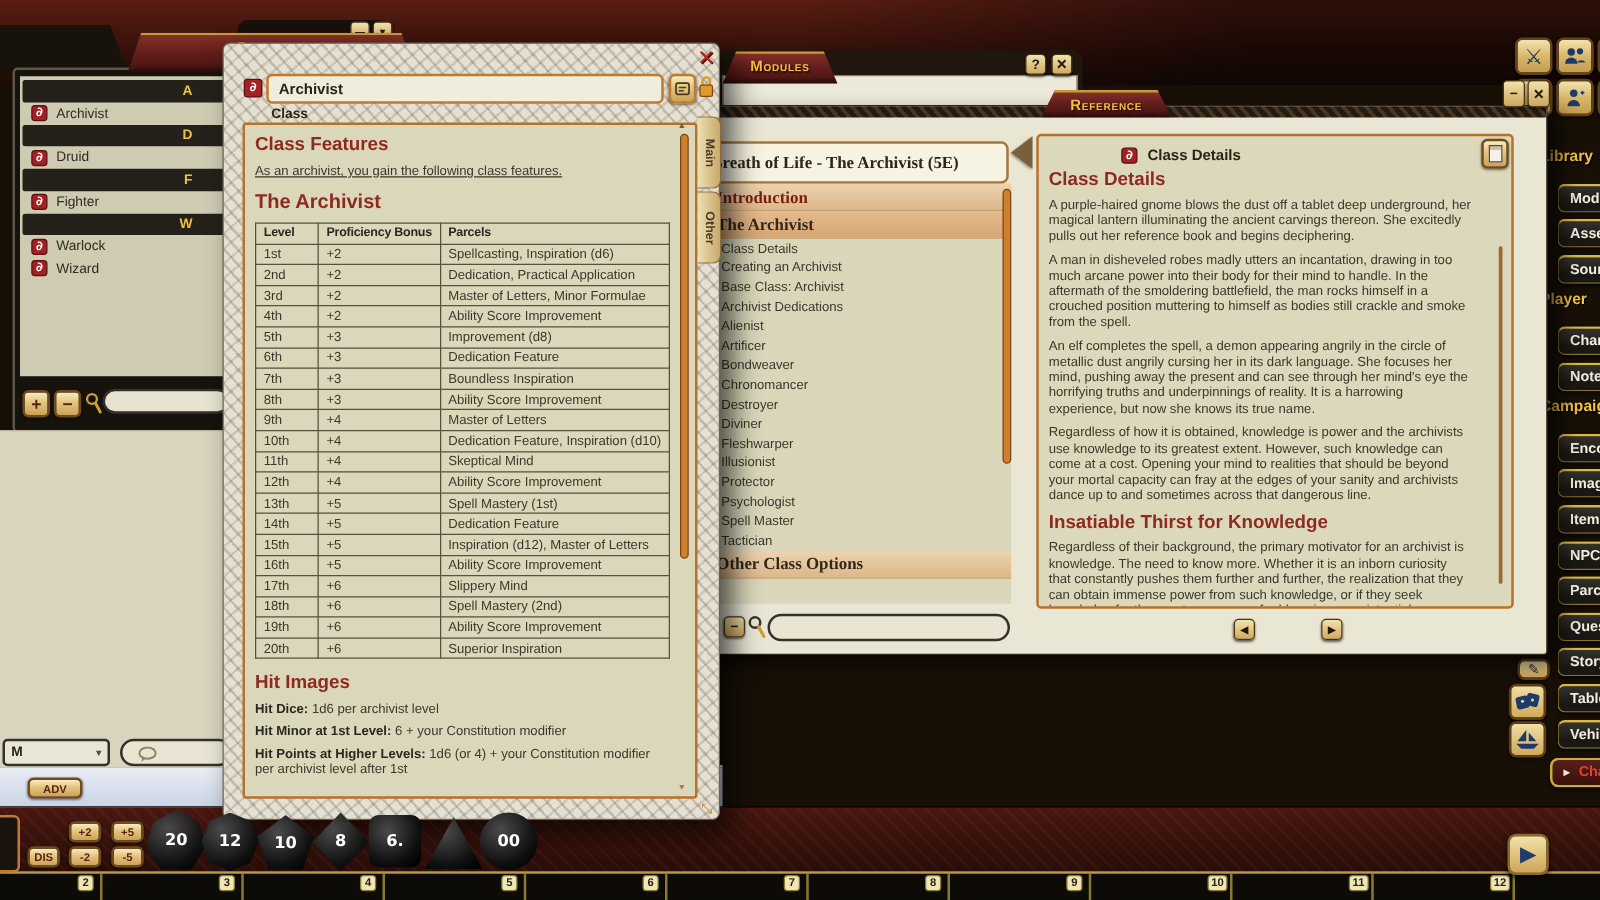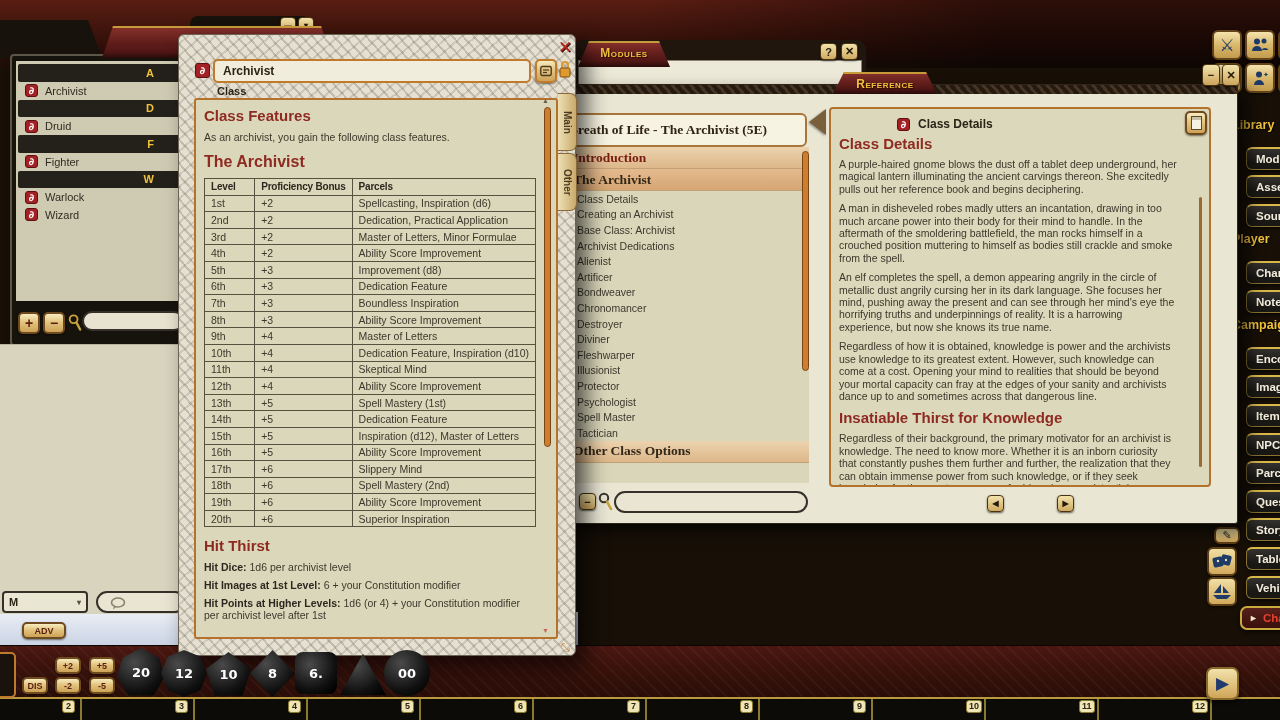--- a/index.html
+++ b/index.html
@@ -145,21 +145,21 @@
     border-radius:6px;box-shadow:10px 12px 22px rgba(0,0,0,.65);}
   .name-field{left:34px;top:24px;width:318px;height:24px;background:#f0edDC;background:#f0eddc;
     border:2px solid #c07a2c;border-radius:5px;font:bold 12px "Liberation Sans",sans-serif;
     color:#2a2318;line-height:20px;padding-left:8px;}
   .close-x{left:376px;top:2px;width:20px;height:20px;color:#b5281e;font:bold 17px "DejaVu Sans",sans-serif;
     text-shadow:1px 1px 0 #3a0b06;display:flex;align-items:center;justify-content:center;cursor:pointer;}
   .arch-panel{left:15px;top:63px;width:364px;height:541px;background:#dbd7ba;
     border:2px solid #b5722c;border-radius:3px;overflow:hidden;padding:4px 24px 0 8px;}
   .arch-h{font:bold 15px "Liberation Sans",sans-serif;color:#8e2a21;margin:3px 0 7px 0;}
   .arch-h2{font:bold 16px "Liberation Sans",sans-serif;color:#8e2a21;margin:10px 0 7px 0;}
-  .arch-p{font:10.5px "Liberation Sans",sans-serif;color:#3b382c;margin-bottom:4px;}
+  .arch-p{font:10.5px "Liberation Sans",sans-serif;color:#3b382c;margin-bottom:4px;text-decoration:underline;}
   table.cls{border-collapse:collapse;width:332px;}
   .cls th,.cls td{border:1px solid #57523f;font-size:10.5px;padding:1px 6px;height:16.6px;
     color:#3b382c;text-align:left;white-space:nowrap;}
   .cls th{font:bold 10px "Liberation Sans",sans-serif;color:#2a2820;letter-spacing:-.2px;}
   .cls td:nth-child(1),.cls th:nth-child(1){width:88px;}
   .cls td:nth-child(2),.cls th:nth-child(2){width:76px;}
   .hit-line{font:10.5px "Liberation Sans",sans-serif;color:#3b382c;margin-bottom:6px;}
   .hit-line b{color:#2a2820;}
   .side-tab{position:absolute;width:19px;height:58px;left:379px;
     background:linear-gradient(90deg,#ece0b4,#c9a96a);border:1px solid #8a6a3a;border-left:none;
@@ -542,24 +542,24 @@
               <td>+6</td>
               <td>Ability Score Improvement</td>
             </tr>
             <tr>
               <td>20th</td>
               <td>+6</td>
               <td>Superior Inspiration</td>
             </tr>
           </tbody>
       </table>
-      <div class="arch-h" style="margin-top:10px;">Hit Thirst</div>
+      <div class="arch-h" style="margin-top:10px;">Hit Images</div>
       <div id="hitLines">
           <p class="hit-line"><b>Hit Dice:</b> 1d6 per archivist level</p>
-          <p class="hit-line"><b>Hit Images at 1st Level:</b> 6 + your Constitution modifier</p>
+          <p class="hit-line"><b>Hit Minor at 1st Level:</b> 6 + your Constitution modifier</p>
           <p class="hit-line"><b>Hit Points at Higher Levels:</b> 1d6 (or 4) + your Constitution modifier per archivist level after 1st</p>
         </div>
     </div>
     <div class="vscroll" style="left:365px;top:72px;height:340px;"></div>
     <div class="abs" style="left:363px;top:62px;font-size:7px;color:#6a6048;">▲</div>
     <div class="abs" style="left:363px;top:592px;font-size:7px;color:#c86a5a;">▼</div>
     <div id="sideTabs">
         <div class="side-tab" style="top:58px">Main</div>
         <div class="side-tab" style="top:118px">Other</div>
       </div>

